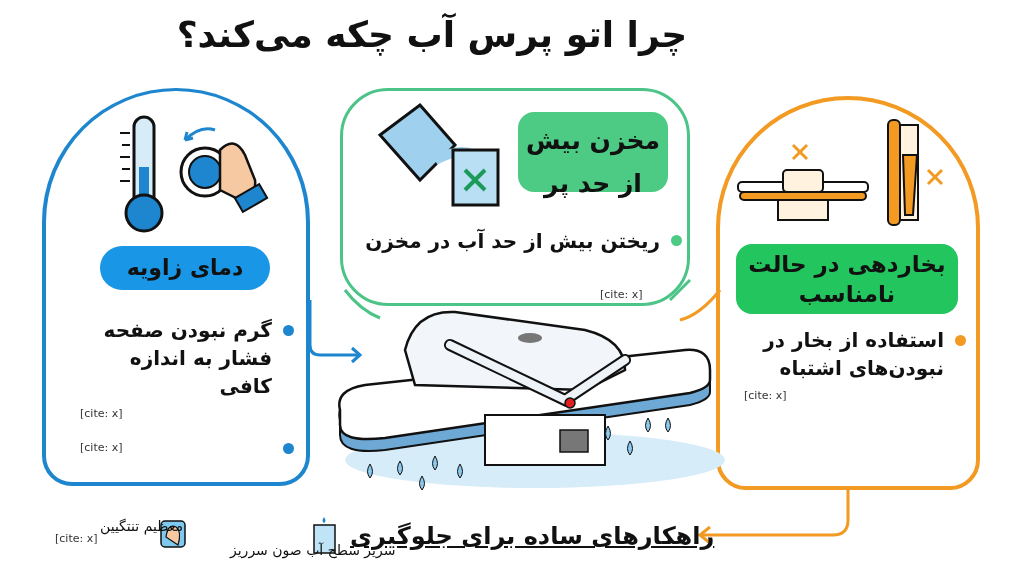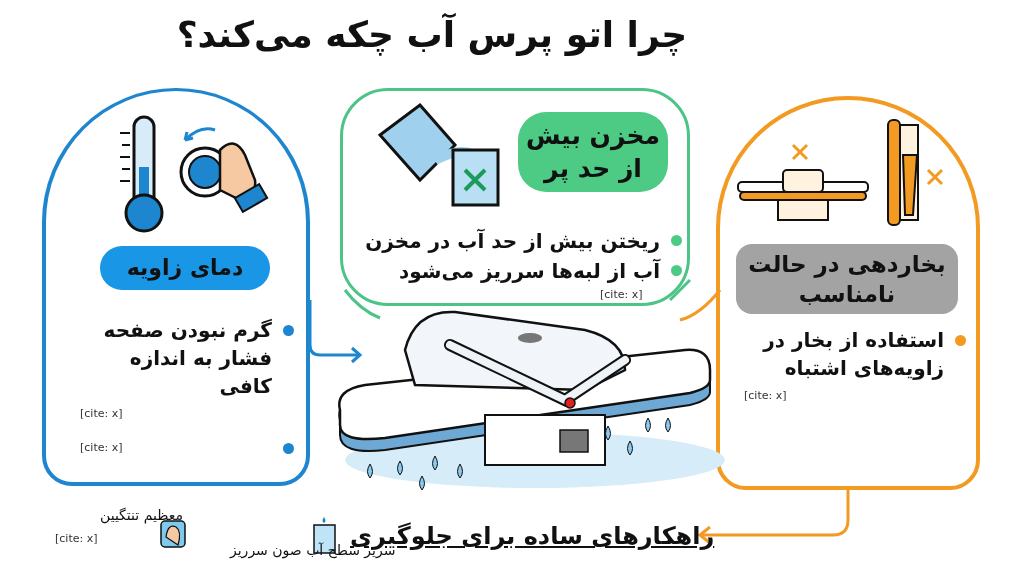--- a/index.html
+++ b/index.html
@@ -7,37 +7,37 @@
          font-family:"DejaVu Sans", sans-serif; color:#111; }
   .title { position:absolute; top:14px; left:0; width:864px; text-align:center; font-size:36px; font-weight:bold; direction:rtl; }
 
   .card { position:absolute; box-sizing:border-box; background:#fff; }
   .card-left  { left:42px; top:88px; width:268px; height:398px; border:4px solid #1e86cf; border-radius:134px 134px 30px 30px; border-top-width:3px; }
   .card-mid   { left:340px; top:88px; width:350px; height:218px; border:3px solid #4cc488; border-radius:48px; }
   .card-right { left:716px; top:96px; width:264px; height:394px; border:4px solid #f29a22; border-radius:132px 132px 30px 30px; }
 
   .pill { position:absolute; text-align:center; font-weight:bold; direction:rtl; }
   .pill-blue  { left:100px; top:246px; width:170px; height:44px; line-height:44px; background:#1996e6; border-radius:22px; font-size:22px; }
-  .pill-green { left:518px; top:112px; width:150px; height:80px; background:#4dcb84; border-radius:28px; font-size:25px; line-height:33px; padding-top:7px; box-sizing:border-box;}
-  .pill-orange{ left:736px; top:244px; width:222px; height:70px; background:#a3a3a3; border-radius:16px; font-size:23px; line-height:30px; padding-top:5px; box-sizing:border-box;}
+  .pill-green { left:518px; top:112px; width:150px; height:80px; background:#4dcb84; border-radius:16px; font-size:25px; line-height:43px; padding-top:7px; box-sizing:border-box;}
+  .pill-orange{ left:736px; top:244px; width:222px; height:70px; background:#22c55e; border-radius:16px; font-size:23px; line-height:30px; padding-top:5px; box-sizing:border-box;}
 
   .bullets { position:absolute; direction:rtl; font-weight:bold; margin:4px; padding:0; list-style:none; }
   .bullets li { position:relative; padding-right:22px; }
   .bullets li .dot { position:absolute; right:0; top:9px; width:11px; height:11px; border-radius:50%; }
   .cite { font-size:11px; font-weight:normal; color:#333; direction:ltr; display:block; text-align:left; }
   .b-left  { left:76px; top:312px; width:214px; font-size:20px; line-height:28px; }
   .b-left li { margin-bottom:6px; }
   .b-mid   { left:360px; top:222px; width:318px; font-size:20px; line-height:30px; }
   .b-right { left:740px; top:322px; width:222px; font-size:20px; line-height:28px; }
   .b-right li { margin-bottom:6px; }
 
   .bottom-title { position:absolute; left:350px; top:522px; font-size:24px; font-weight:bold; direction:rtl;text-decoration:underline; }
   .tip { position:absolute; direction:rtl; font-size:14px; line-height:17px; }
   .tip1 { left:230px; top:542px; }
-  .tip2 { left:100px; top:507px;text-align:right; }
+  .tip2 { left:100px; top:518px;text-align:right; }
   .cite-b { position:absolute; left:55px; top:532px; font-size:11px; color:#333; }
 
   svg { position:absolute; overflow:visible; }
 </style>
 </head>
 <body>
 
 <div class="title">چرا اتو پرس آب چکه می‌کند؟</div>
 
 <div class="card card-left"></div>
@@ -70,39 +70,38 @@
 <div class="card card-mid"></div>
 <svg style="left:375px;top:100px" width="130" height="110" viewBox="0 0 130 110">
   <path d="M5 35 L45 5 L80 45 L45 80 Z" fill="#9fd0ee" stroke="#111" stroke-width="3"></path>
   <path d="M60 60 Q 100 40 105 70 L 105 90" fill="none" stroke="#9fd0ee" stroke-width="10"></path>
   <rect x="78" y="50" width="45" height="55" fill="#b8dff3" stroke="#111" stroke-width="3"></rect>
   <path d="M90 70 l20 20 M110 70 l-20 20" stroke="#1c9a5a" stroke-width="4"></path>
 </svg>
 <div class="pill pill-green">مخزن بیش از حد پر</div>
 <ul class="bullets b-mid">
   <li><span class="dot" style="background:#4dcb84"></span><span>ریختن بیش از حد آب در مخزن</span></li>
-  <li><span class="dot" style="background:#4dcb84"></span><span>آب از لبه‌ها سرریز می‌شود</span></li>
 </ul>
 <span class="cite" style="position:absolute;left:600px;top:288px">[cite: x]</span>
 
 <div class="card card-right"></div>
 <svg style="left:738px;top:110px" width="220" height="120" viewBox="0 0 220 120">
   <path d="M55 35 l14 14 M69 35 l-14 14" stroke="#f29a22" stroke-width="3"></path>
   <rect x="0" y="72" width="130" height="10" rx="4" fill="#fff" stroke="#111" stroke-width="2"></rect>
   <rect x="2" y="82" width="126" height="8" rx="4" fill="#f29a22" stroke="#111" stroke-width="2"></rect>
   <rect x="45" y="60" width="40" height="22" rx="4" fill="#fff3e0" stroke="#111" stroke-width="2"></rect>
   <rect x="40" y="90" width="50" height="20" fill="#fff3e0" stroke="#111" stroke-width="2"></rect>
   <rect x="150" y="10" width="12" height="105" rx="5" fill="#f29a22" stroke="#111" stroke-width="2"></rect>
   <rect x="162" y="15" width="18" height="95" fill="#fff3e0" stroke="#111" stroke-width="2"></rect>
   <path d="M165 45 l14 0 l-4 60 l-8 0 Z" fill="#f29a22" stroke="#111" stroke-width="2"></path>
   <path d="M190 60 l14 14 M204 60 l-14 14" stroke="#f29a22" stroke-width="3"></path>
 </svg>
 <div class="pill pill-orange">بخاردهی در حالت نامناسب</div>
 <ul class="bullets b-right">
-  <li><span class="dot" style="background:#f29a22"></span><span>استفاده از بخار در زاویه‌های اشتباه</span><span class="cite">[cite: x]</span></li>
+  <li><span class="dot" style="background:#f29a22"></span><span>استفاده از بخار در نبودن‌های اشتباه</span><span class="cite">[cite: x]</span></li>
 </ul>
 
 <svg style="left:325px;top:300px" width="400" height="190" viewBox="0 0 400 190">
   <ellipse cx="210" cy="160" rx="190" ry="28" fill="#d6ecf8"></ellipse>
   <path d="M15 120 Q 10 100 40 95 L 360 60 Q 385 58 385 80 L 385 92 Q 385 100 365 105 L 60 150 Q 15 155 15 135 Z" fill="#6ea8d4" stroke="#111" stroke-width="2"></path>
   <path d="M15 110 Q 10 90 40 85 L 360 50 Q 385 48 385 70 L 385 80 Q 385 88 365 93 L 60 138 Q 15 143 15 125 Z" fill="#fff" stroke="#111" stroke-width="2.5"></path>
   <rect x="160" y="115" width="120" height="50" fill="#fff" stroke="#111" stroke-width="2"></rect>
   <rect x="235" y="130" width="28" height="22" fill="#777" stroke="#111" stroke-width="1.5"></rect>
   <path d="M80 50 Q 90 10 130 12 L 260 30 Q 300 40 300 70 L 260 90 L 90 85 Z" fill="#f2f6fa" stroke="#111" stroke-width="2.5"></path>
   <ellipse cx="205" cy="38" rx="12" ry="5" fill="#777"></ellipse>

